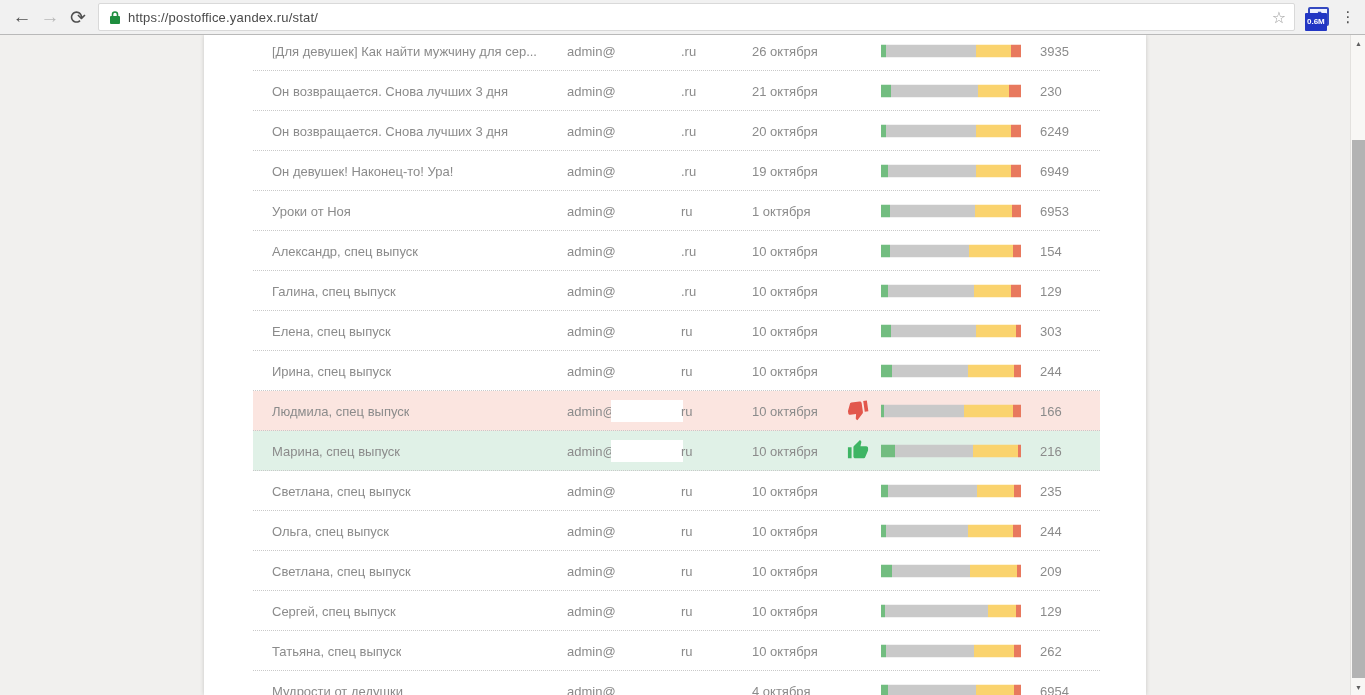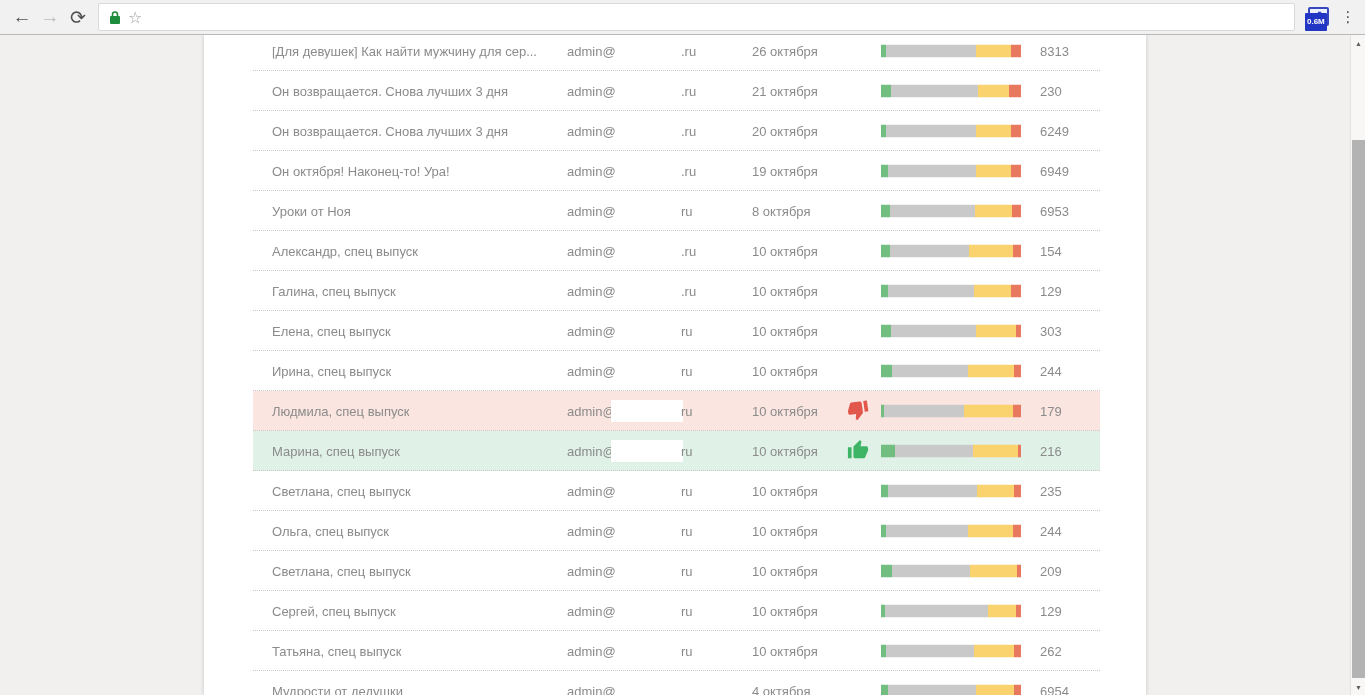--- a/index.html
+++ b/index.html
@@ -63,20 +63,21 @@
 
 <div class="toolbar">
   <div class="nav-btn" style="margin-left:8px">←</div>
   <div class="nav-btn disabled">→</div>
   <div class="nav-btn">⟳</div>
   <div class="omnibox">
     <svg class="lock" viewBox="0 0 12 15">
       <rect x="1" y="6" width="10" height="8" rx="1" fill="#1e8e3e"></rect>
       <path d="M3.5 7V4.5a2.5 2.5 0 0 1 5 0V7" fill="none" stroke="#1e8e3e" stroke-width="1.6"></path>
     </svg>
+    <span class="url">https://postoffice.yandex.ru/stat/</span>
     <span class="star">☆</span>
   </div>
   <div class="ext">
     <div class="ext-box">↗</div>
     <div class="ext-badge">0.6M</div>
   </div>
   <div class="menu-dots">⋮</div>
 </div>
 
 <div class="page">
@@ -88,21 +89,21 @@
 
     <span class="cell c-domain">.ru</span>
     <span class="cell c-date">26 октября</span>
 
     <span class="bar">
       <span class="seg seg-green" style="width: 5px;"></span>
       <span class="seg seg-gray" style="width: 90px;"></span>
       <span class="seg seg-yellow" style="width: 35px;"></span>
       <span class="seg seg-red" style="width: 10px;"></span>
     </span>
-    <span class="cell c-value">8313</span>
+    <span class="cell c-value">3935</span>
   </div>
         <div class="row">
     <span class="cell c-subject">Он возвращается. Снова лучших 3 дня</span>
     <span class="cell c-email">admin@</span>
 
     <span class="cell c-domain">.ru</span>
     <span class="cell c-date">21 октября</span>
 
     <span class="bar">
       <span class="seg seg-green" style="width: 10px;"></span>
@@ -121,40 +122,40 @@
 
     <span class="bar">
       <span class="seg seg-green" style="width: 5px;"></span>
       <span class="seg seg-gray" style="width: 90px;"></span>
       <span class="seg seg-yellow" style="width: 35px;"></span>
       <span class="seg seg-red" style="width: 10px;"></span>
     </span>
     <span class="cell c-value">6249</span>
   </div>
         <div class="row">
-    <span class="cell c-subject">Он октября! Наконец-то! Ура!</span>
+    <span class="cell c-subject">Он девушек! Наконец-то! Ура!</span>
     <span class="cell c-email">admin@</span>
 
     <span class="cell c-domain">.ru</span>
     <span class="cell c-date">19 октября</span>
 
     <span class="bar">
       <span class="seg seg-green" style="width: 7px;"></span>
       <span class="seg seg-gray" style="width: 88px;"></span>
       <span class="seg seg-yellow" style="width: 35px;"></span>
       <span class="seg seg-red" style="width: 10px;"></span>
     </span>
     <span class="cell c-value">6949</span>
   </div>
         <div class="row">
     <span class="cell c-subject">Уроки от Ноя</span>
     <span class="cell c-email">admin@</span>
 
     <span class="cell c-domain">ru</span>
-    <span class="cell c-date">8 октября</span>
+    <span class="cell c-date">1 октября</span>
 
     <span class="bar">
       <span class="seg seg-green" style="width: 9px;"></span>
       <span class="seg seg-gray" style="width: 85px;"></span>
       <span class="seg seg-yellow" style="width: 37px;"></span>
       <span class="seg seg-red" style="width: 9px;"></span>
     </span>
     <span class="cell c-value">6953</span>
   </div>
         <div class="row">
@@ -228,21 +229,21 @@
               <path d="M15 3H6c-.83 0-1.54.5-1.84 1.22l-3.02 7.05c-.09.23-.14.47-.14.73v2c0 1.1.9 2 2 2h6.31l-.95 4.57-.03.32c0 .41.17.79.44 1.06L9.83 23l6.59-6.59c.36-.36.58-.86.58-1.41V5c0-1.1-.9-2-2-2zm4 0v12h4V3h-4z"></path>
             </svg>
     </span>
 
     <span class="bar">
       <span class="seg seg-green" style="width: 3px;"></span>
       <span class="seg seg-gray" style="width: 80px;"></span>
       <span class="seg seg-yellow" style="width: 49px;"></span>
       <span class="seg seg-red" style="width: 8px;"></span>
     </span>
-    <span class="cell c-value">179</span>
+    <span class="cell c-value">166</span>
   </div>
         <div class="row hl-positive">
     <span class="cell c-subject">Марина, спец выпуск</span>
     <span class="cell c-email">admin@</span>
     <span class="redaction" style="display: block;"></span>
     <span class="cell c-domain">ru</span>
     <span class="cell c-date">10 октября</span>
 
     <span class="thumb thumb-up" style="display: block;">
       <svg viewBox="0 0 24 24">

